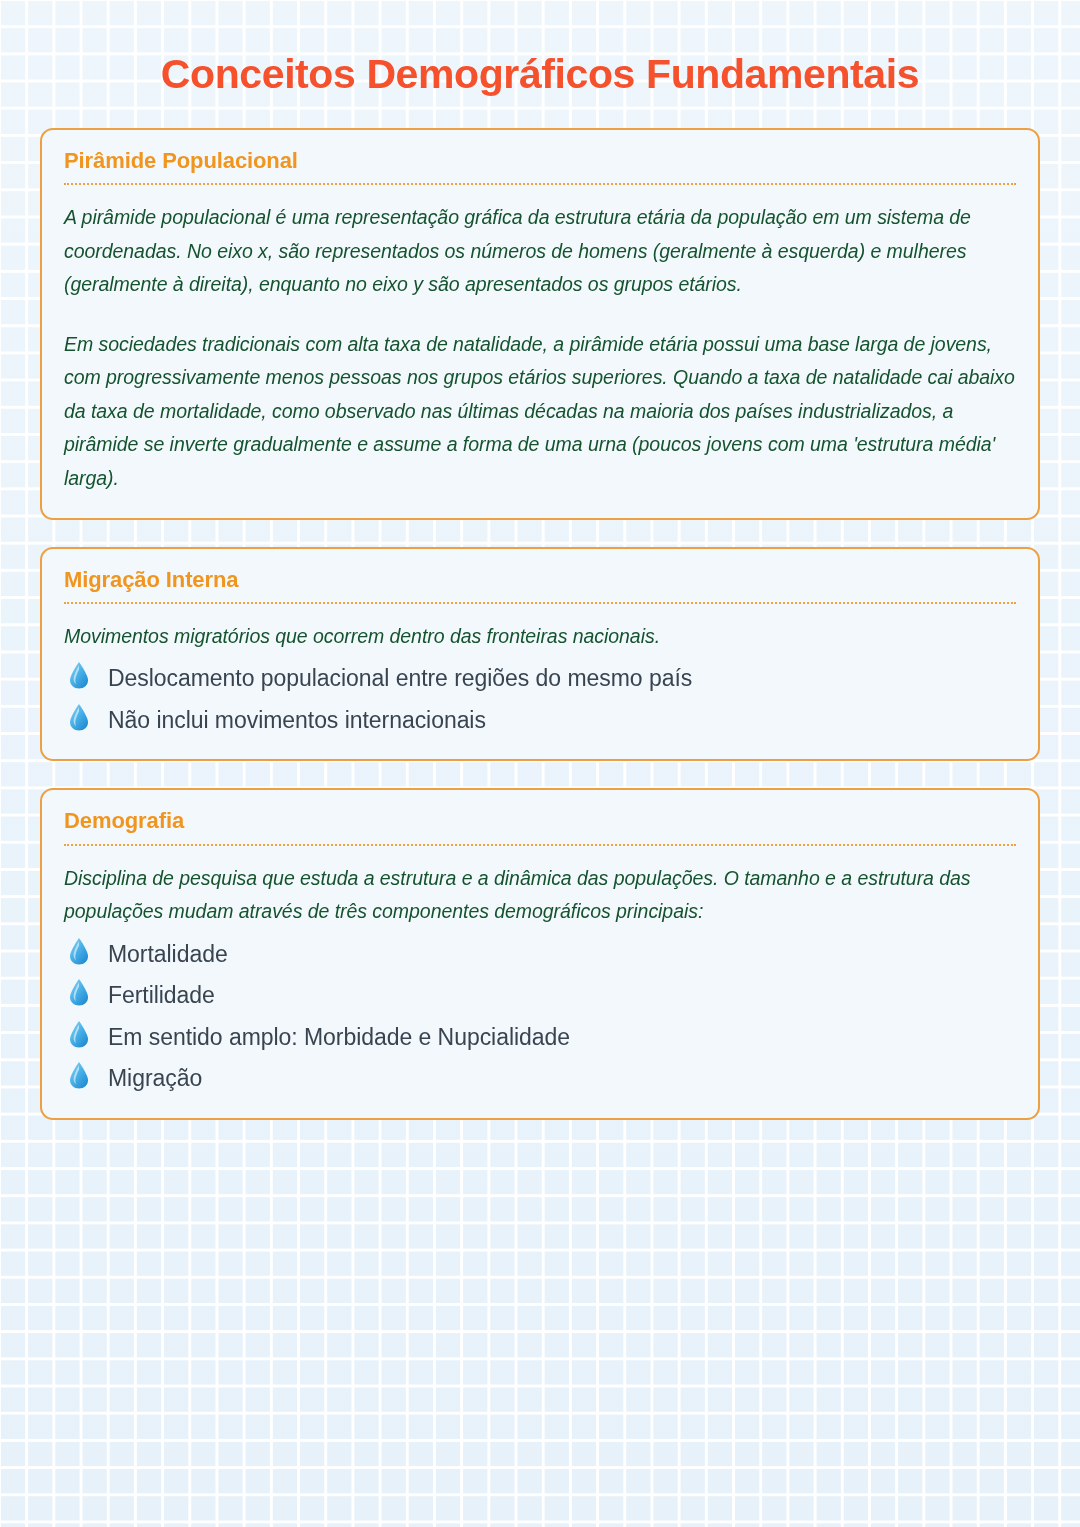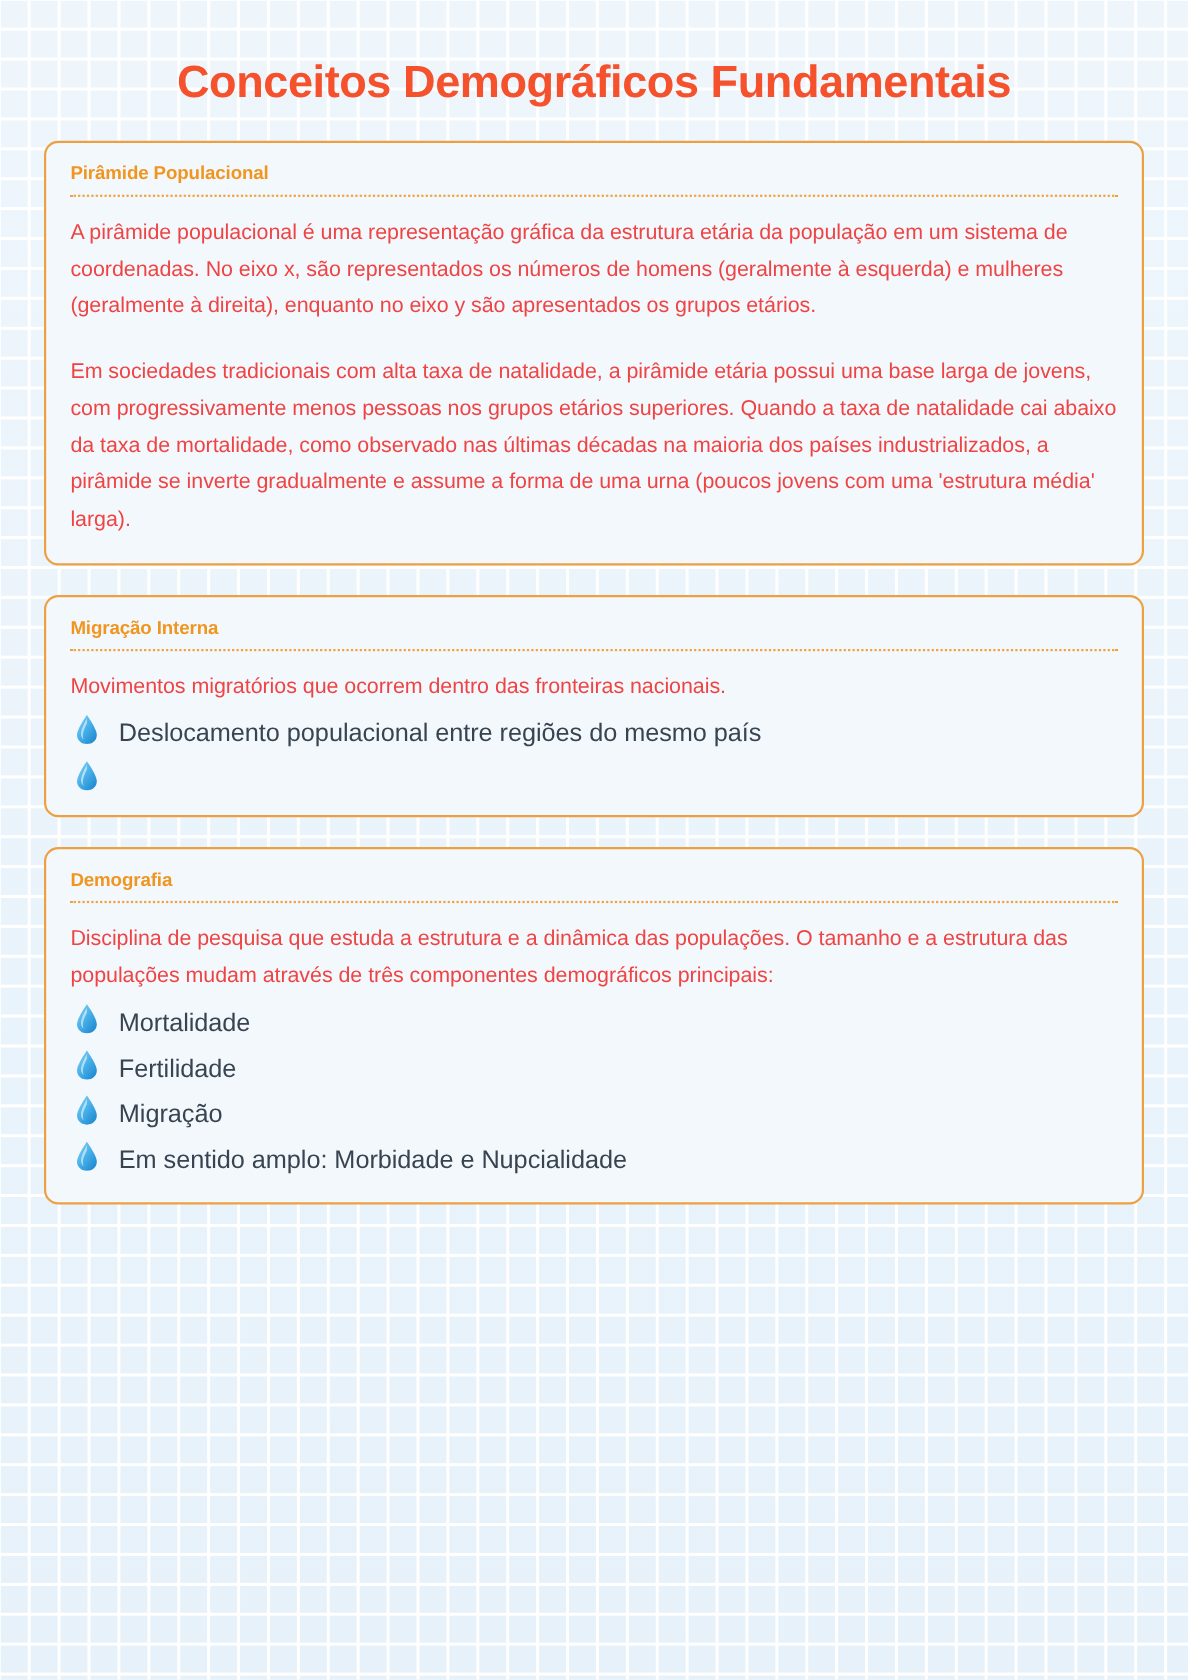--- a/index.html
+++ b/index.html
@@ -47,39 +47,40 @@
     border: 2px solid #eda042;
     border-radius: 13px;
     background: #f3f8fd;
     padding: 18px 22px 22px 22px;
     margin-bottom: 27px;
     box-sizing: border-box;
   }
 
   .card-title {
     color: #f0951e;
-    font-size: 17px;
+    font-size: 22px;
     font-weight: bold;
     margin: 0 0 9px 0;
     line-height: 1.2;
     letter-spacing: -0.1px;
   }
 
   .divider {
     height: 0;
     border-top: 2px dotted #f0a13a;
     margin: 0 0 16px 0;
   }
 
   .para {
-    color: #ef4444;
+    color: #14532d;
     font-size: 19.5px;
     line-height: 1.72;
     margin: 0 0 26px 0;
     letter-spacing: -0.05px;
+    font-style: italic;
   }
   .para:last-child {
     margin-bottom: 0;
   }
   .para.tight {
     margin-bottom: 8px;
   }
 
   .bullets {
     list-style: none;
@@ -149,20 +150,21 @@
           </span>
           <span class="bullet-text">Deslocamento populacional entre regiões do mesmo país</span>
         </li>
         <li class="bullet">
           <span class="drop-icon">
             <svg viewBox="0 0 22 28" width="22" height="28" xmlns="http://www.w3.org/2000/svg">
               <path d="M11 1 C11 1 2 13.5 2 19.2 C2 24.3 6.1 27.4 11 27.4 C15.9 27.4 20 24.3 20 19.2 C20 13.5 11 1 11 1 Z" fill="url(#dropGrad1)"></path>
               <path d="M11 4.2 C11 4.2 5.6 13.2 5.6 18.3 C5.6 20.6 6.6 22.3 8.1 23.3 C6.9 20.6 7.2 17.4 8.4 14.4 C9.1 12.5 10.1 10.4 11 8.6 Z" fill="#ffffff" opacity="0.55"></path>
             </svg>
           </span>
+          <span class="bullet-text">Não inclui movimentos internacionais</span>
         </li>
       </ul>
     </section>
 
     <section class="card">
       <h2 class="card-title">Demografia</h2>
       <div class="divider"></div>
       <p class="para tight">Disciplina de pesquisa que estuda a estrutura e a dinâmica das populações. O tamanho e a estrutura das populações mudam através de três componentes demográficos principais:</p>
       <ul class="bullets">
         <li class="bullet">
@@ -183,28 +185,28 @@
           </span>
           <span class="bullet-text">Fertilidade</span>
         </li>
         <li class="bullet">
           <span class="drop-icon">
             <svg viewBox="0 0 22 28" width="22" height="28" xmlns="http://www.w3.org/2000/svg">
               <path d="M11 1 C11 1 2 13.5 2 19.2 C2 24.3 6.1 27.4 11 27.4 C15.9 27.4 20 24.3 20 19.2 C20 13.5 11 1 11 1 Z" fill="url(#dropGrad1)"></path>
               <path d="M11 4.2 C11 4.2 5.6 13.2 5.6 18.3 C5.6 20.6 6.6 22.3 8.1 23.3 C6.9 20.6 7.2 17.4 8.4 14.4 C9.1 12.5 10.1 10.4 11 8.6 Z" fill="#ffffff" opacity="0.55"></path>
             </svg>
           </span>
+          <span class="bullet-text">Em sentido amplo: Morbidade e Nupcialidade</span>
+        </li>
+        <li class="bullet">
+          <span class="drop-icon">
+            <svg viewBox="0 0 22 28" width="22" height="28" xmlns="http://www.w3.org/2000/svg">
+              <path d="M11 1 C11 1 2 13.5 2 19.2 C2 24.3 6.1 27.4 11 27.4 C15.9 27.4 20 24.3 20 19.2 C20 13.5 11 1 11 1 Z" fill="url(#dropGrad1)"></path>
+              <path d="M11 4.2 C11 4.2 5.6 13.2 5.6 18.3 C5.6 20.6 6.6 22.3 8.1 23.3 C6.9 20.6 7.2 17.4 8.4 14.4 C9.1 12.5 10.1 10.4 11 8.6 Z" fill="#ffffff" opacity="0.55"></path>
+            </svg>
+          </span>
           <span class="bullet-text">Migração</span>
-        </li>
-        <li class="bullet">
-          <span class="drop-icon">
-            <svg viewBox="0 0 22 28" width="22" height="28" xmlns="http://www.w3.org/2000/svg">
-              <path d="M11 1 C11 1 2 13.5 2 19.2 C2 24.3 6.1 27.4 11 27.4 C15.9 27.4 20 24.3 20 19.2 C20 13.5 11 1 11 1 Z" fill="url(#dropGrad1)"></path>
-              <path d="M11 4.2 C11 4.2 5.6 13.2 5.6 18.3 C5.6 20.6 6.6 22.3 8.1 23.3 C6.9 20.6 7.2 17.4 8.4 14.4 C9.1 12.5 10.1 10.4 11 8.6 Z" fill="#ffffff" opacity="0.55"></path>
-            </svg>
-          </span>
-          <span class="bullet-text">Em sentido amplo: Morbidade e Nupcialidade</span>
         </li>
       </ul>
     </section>
 
   </div>
 </div>
 
 </body></html>

